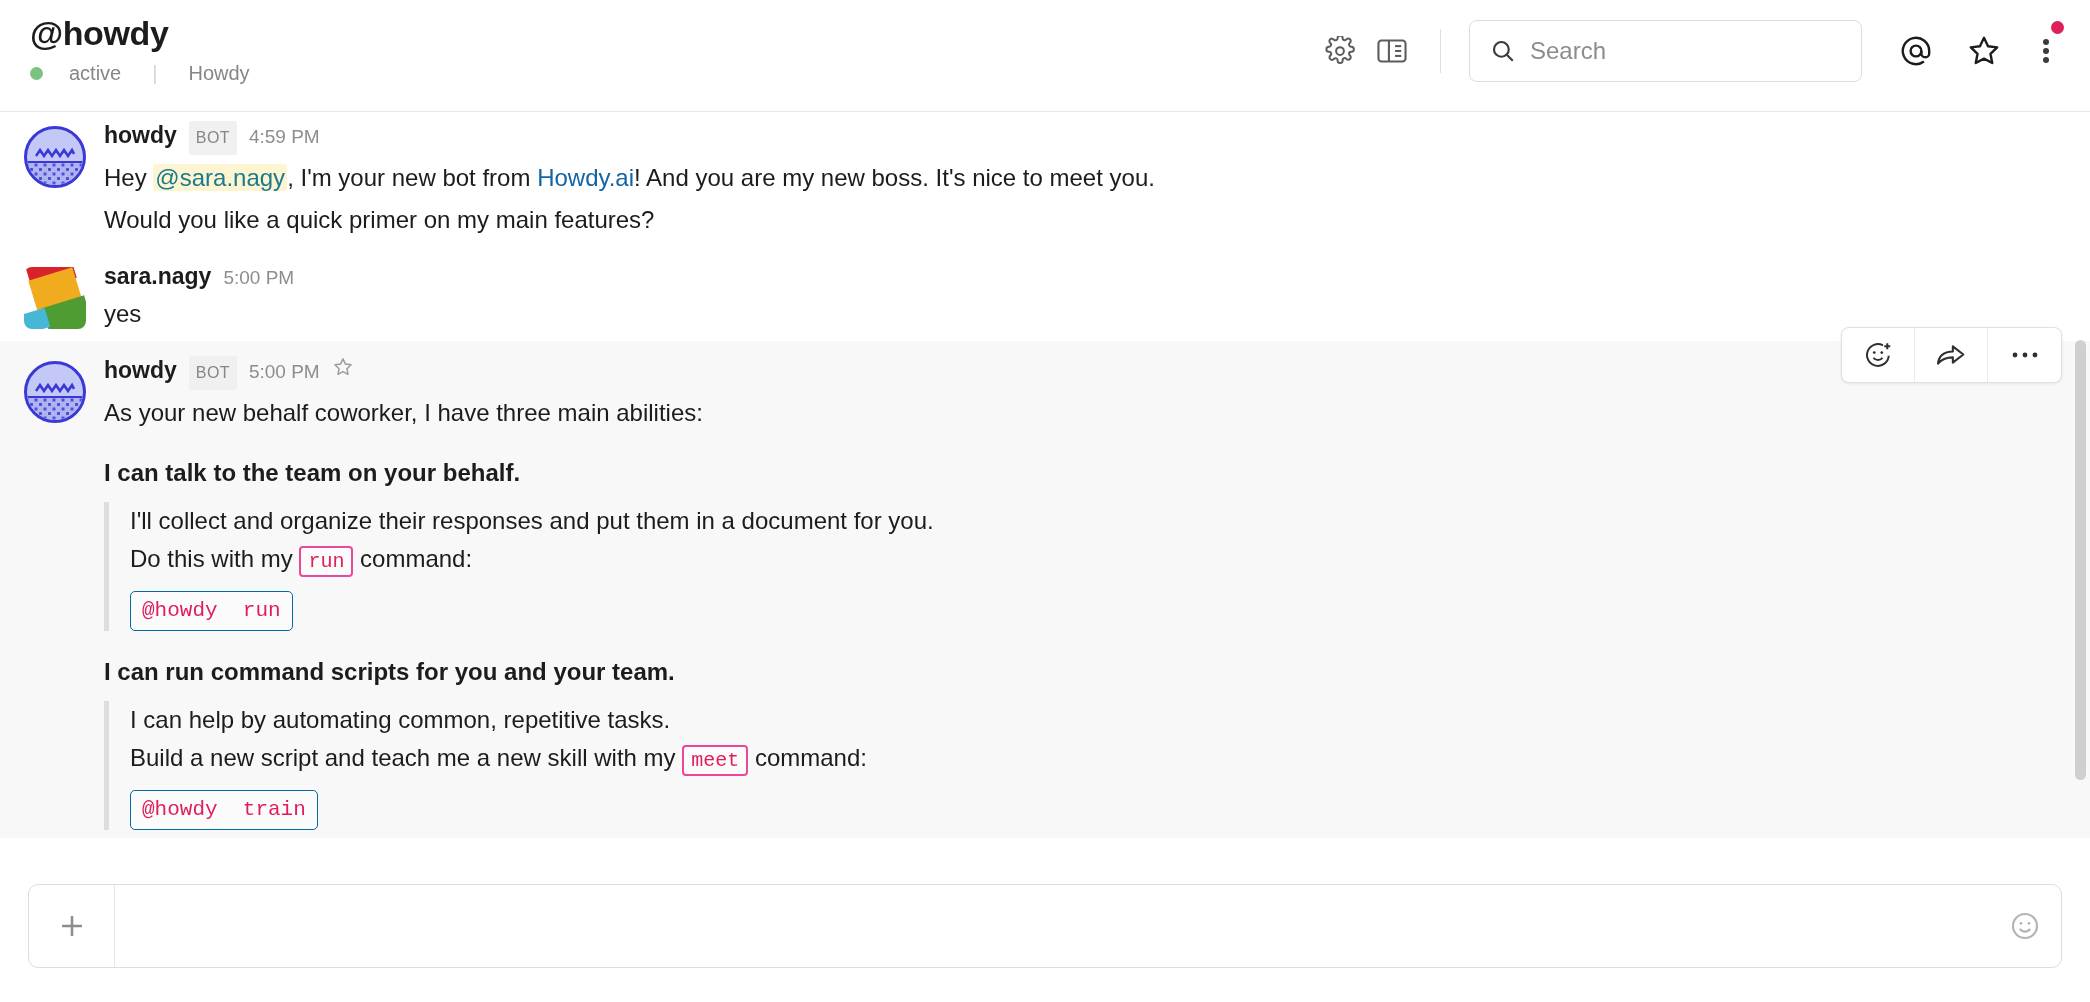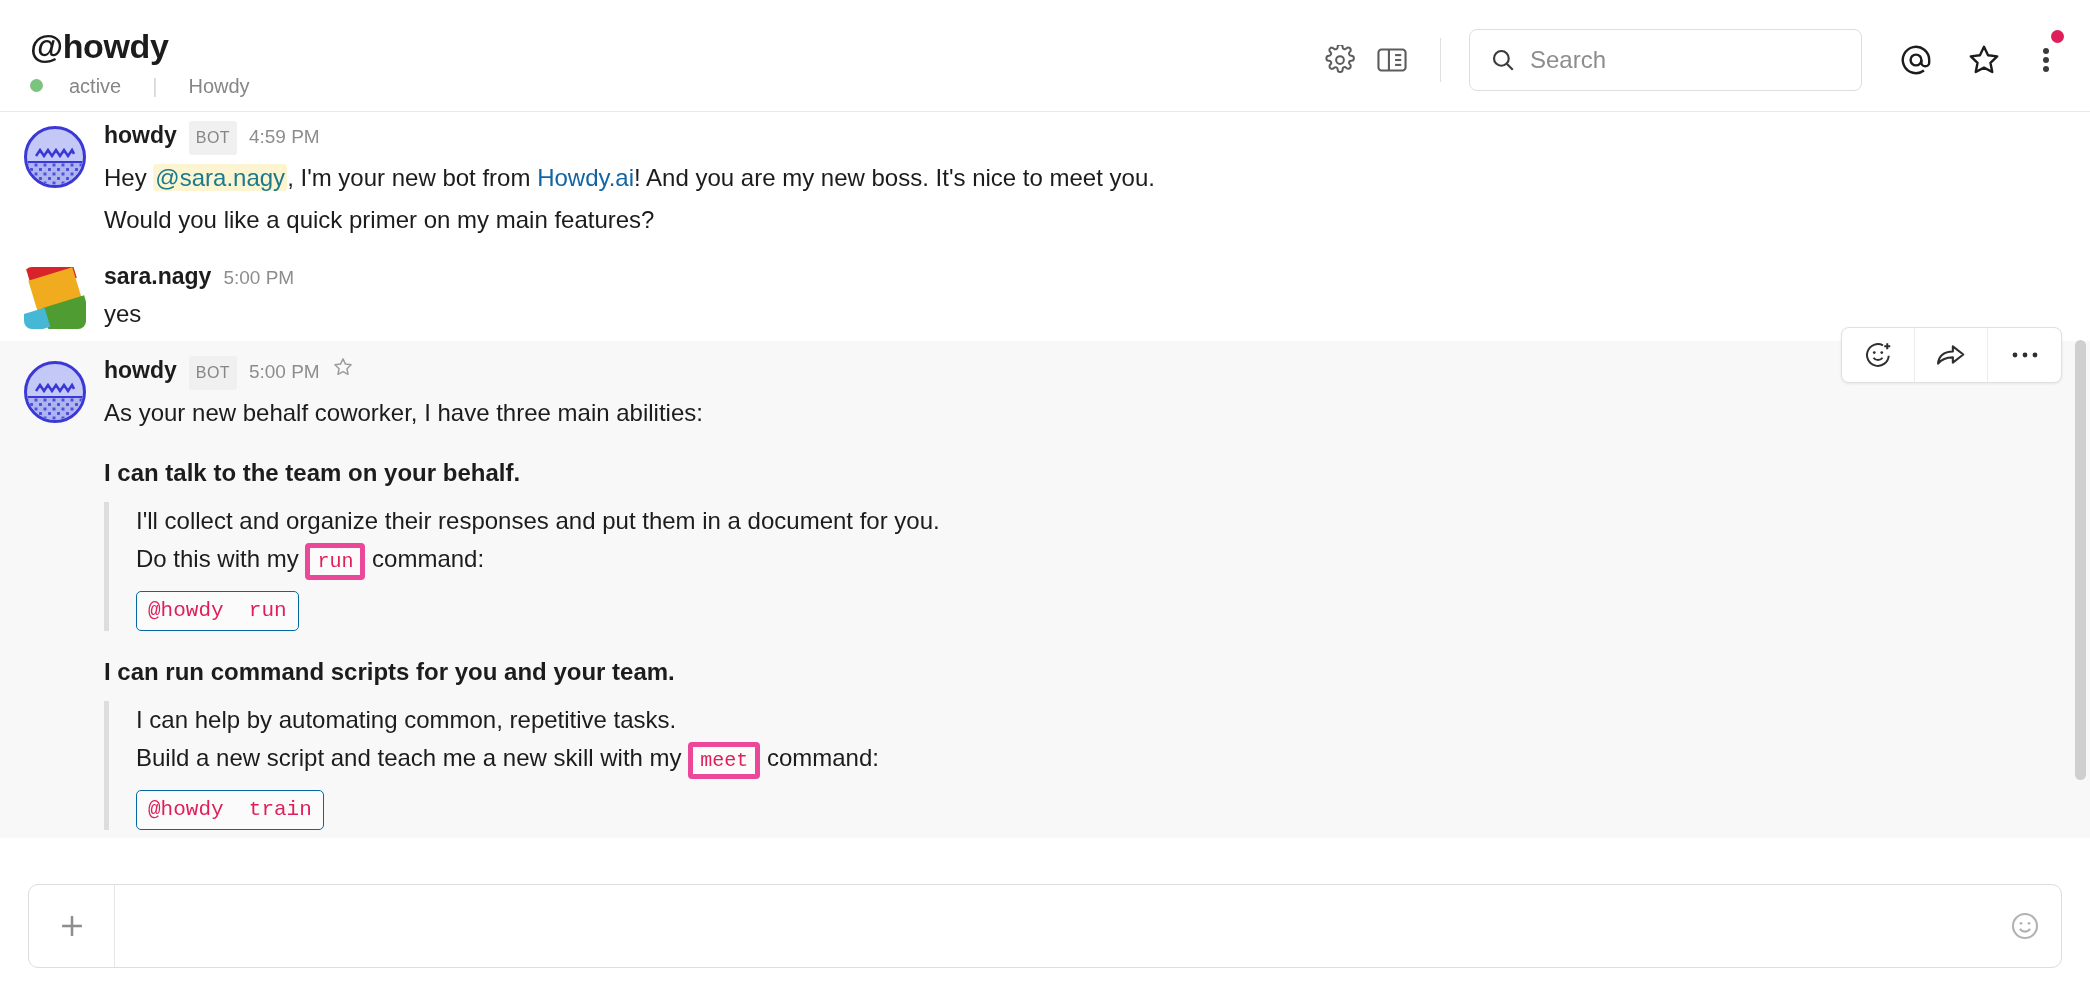--- a/index.html
+++ b/index.html
@@ -7,40 +7,40 @@
     width: 2090px; height: 1002px;
     background: #ffffff;
     font-family: "Liberation Sans", sans-serif;
     overflow: hidden;
   }
   .app { position: relative; width: 2090px; height: 1002px; background:#fff; display:flex; flex-direction:column; }
 
   
   .header {
     height: 112px; flex: 0 0 112px;
-    display: flex; align-items: center;
+    display: flex; align-items: flex-start;
     border-bottom: 1px solid #e8e8e8;
     padding: 0 24px 0 24px;
     position: relative; background:#fff;
   }
   .channel-block { padding-top: 12px; padding-left: 6px; }
   .channel-title {
     font-size: 34px; font-weight: bold; color: #1d1c1d;
     letter-spacing: -0.4px; line-height: 42px;
   }
   .channel-meta {
     display: flex; align-items: center; gap: 26px;
     margin-top: 6px; font-size: 20px; color: #868686; line-height: 26px;
   }
   .dot-active { width: 13px; height: 13px; border-radius: 50%; background: #7bc47f; display:inline-block; }
   .meta-sep { color: #d6d6d6; font-size: 20px; padding: 0 5px; }
 
   .header-right {
     margin-left: auto; display: flex; align-items: center;
-    gap: 0px; padding-top: 8px;
+    gap: 0px; padding-top: 20px;
   }
   .hicon {
     width: 52px; height: 52px; display:flex; align-items:center; justify-content:center;
     color: #616061; border-radius: 6px;
   }
   .hdivider { width: 1px; height: 44px; background: #e0e0e0; margin: 0 22px; }
 
   .searchbox {
     width: 393px; height: 62px; border: 1px solid #ddd; border-radius: 8px;
     display:flex; align-items:center; gap: 14px; padding: 0 20px; background:#fff;
@@ -97,26 +97,26 @@
   }
   .ts { font-size: 19px; color: #8d8d8d; }
   .star-ico { color:#9b9b9b; display:inline-flex; align-items:center; }
 
   .line { font-size: 24px; color: #1d1c1d; line-height: 38px; margin-top: 4px; }
   .line.tight { margin-top: 2px; }
   .bold-head { font-size: 24px; font-weight: bold; color:#1d1c1d; line-height: 38px; margin-top: 22px; }
   .mention { background: #fdf5d2; color: #1b7a8c; border-radius: 3px; padding: 0 2px; }
   .link { color: #1264a3; }
 
-  .quote { border-left: 5px solid #dddddd; padding-left: 27px; margin-top: 10px; }
+  .quote { border-left: 5px solid #dddddd; padding-left: 21px; margin-top: 10px; }
   .quote .line { margin-top: 0; }
 
   code.inline {
     font-family: "Liberation Mono", monospace; font-size: 20px; color: #e01e5a;
-    background: #fbfbfb; border: 5px solid #ec4899; border-radius: 4px;
+    background: #fbfbfb; border: 2px solid #ec4899; border-radius: 4px;
     padding: 2px 7px;
   }
   .codeblock {
     display: inline-block; margin-top: 10px;
     font-family: "Liberation Mono", monospace; font-size: 21px; color: #e01e5a;
     background: #fbfbfb; border: 1px solid #0369a1; border-radius: 5px;
     padding: 5px 11px; line-height: 28px; white-space: pre;
   }
 
   

